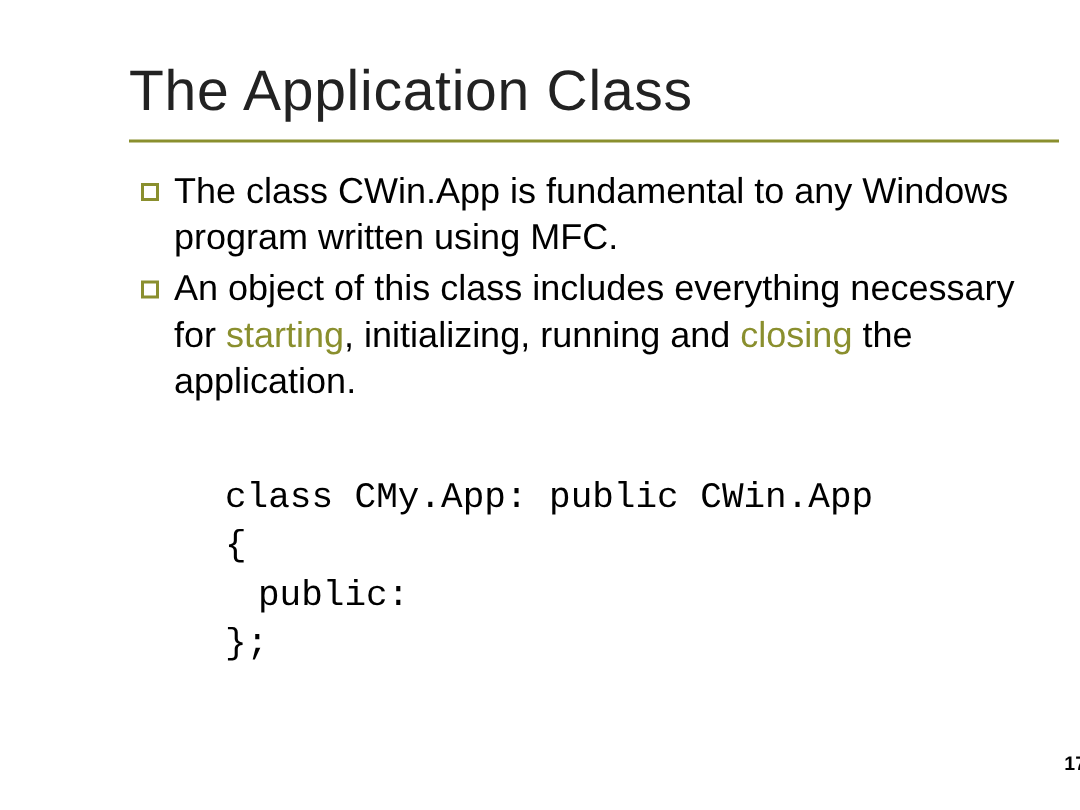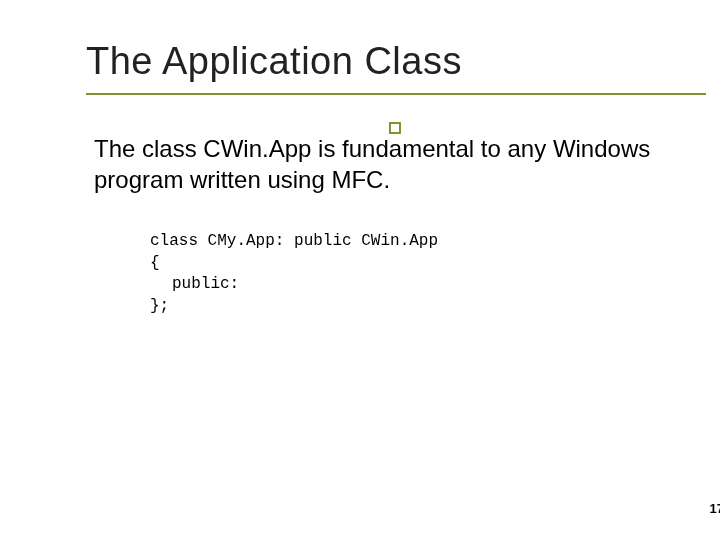--- a/index.html
+++ b/index.html
@@ -17,44 +17,43 @@
     border: none;
     border-top: 2px solid #8a8f2e;
     width: 100%;
   }
   .body {
     margin-top: 18px;
     padding-left: 8px;
   }
   .bullet {
     display: flex;
-    align-items: center;
+    align-items: flex-start;
     margin-bottom: 4px;
-    flex-direction: column;
   }
   .bullet .marker {
     width: 12px;
     height: 12px;
     border: 2px solid #8a8f2e;
     flex: 0 0 auto;
     margin-top: 9px;
     margin-right: 10px;
   }
   .bullet .text {
     font-family: Verdana, Arial, sans-serif;
     font-size: 24px;
     color: #000;
     line-height: 1.28;
   }
   .accent { color: #8a8f2e; }
   .code {
     margin-top: 14px;
     margin-left: 56px;
     font-family: "Courier New", Courier, monospace;
-    font-size: 16px;
+    font-size: 24px;
     color: #000;
     line-height: 1.35;
     white-space: pre;
   }
   .code .indent1 { padding-left: 22px; display: block; }
   .code .indent2 { padding-left: 72px; display: block; }
   .pagenum {
     position: absolute;
     right: 32px;
     bottom: 24px;
@@ -75,20 +74,26 @@
 
   <div class="body">
 
     <div class="bullet">
       <div class="marker"></div>
       <div class="text">
         <span>The class CWin.App is fundamental to any Windows program written using MFC.</span>
       </div>
     </div>
 
+    <div class="bullet">
+      <div class="marker"></div>
+      <div class="text">
+        <span>An object of this class includes everything necessary for </span><span class="accent">starting</span><span>, initializing, running and </span><span class="accent">closing</span><span> the application.</span>
+      </div>
+    </div>
 
     <div class="code">
 <span>class CMy.App: public CWin.App</span>
 <span>{</span>
 <span class="indent1">public:</span><span>};</span>
     </div>
 
   </div>
 
   <div class="pagenum">17</div>

